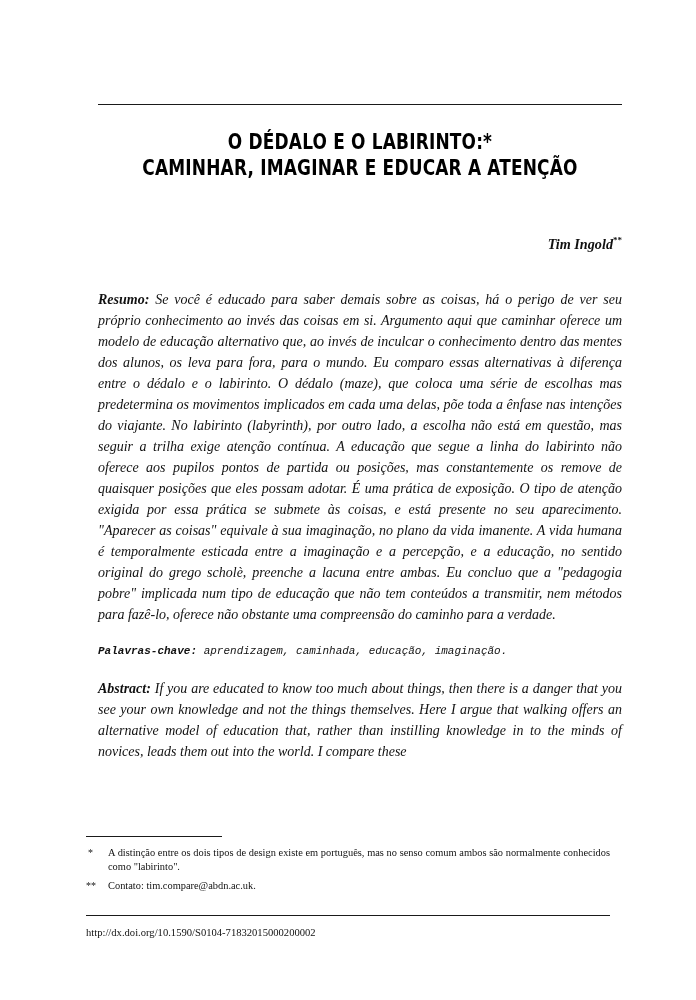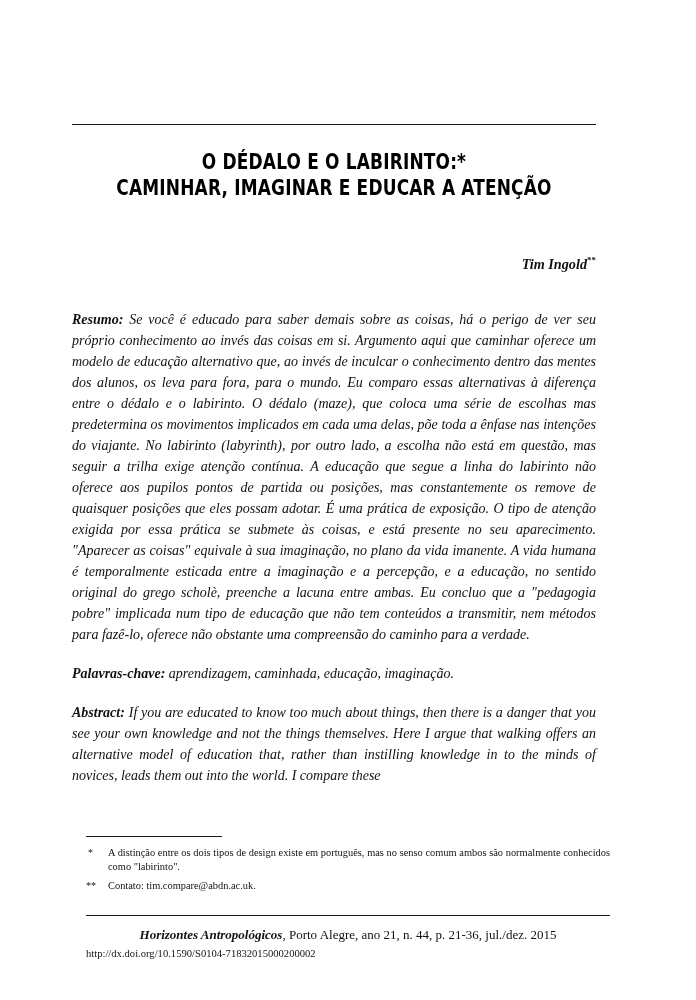--- a/index.html
+++ b/index.html
@@ -17,24 +17,23 @@
   }
   .page {
     position: absolute;
     left: 0; top: 0;
     width: 696px;
     height: 1000px;
     background: #fff;
   }
   .content {
     position: absolute;
-    left: 72px;
+    left: 98px;
     top: 104px;
     width: 524px;
-    margin-top: 20px;
   }
   .rule-top {
     border-top: 1px solid #1a1a1a;
     width: 524px;
     height: 0;
     margin: 0 0 24px 0;
   }
   .title {
     text-align: center;
     font-family: "DejaVu Sans Condensed", "Liberation Sans Narrow", "Liberation Sans", sans-serif;
@@ -70,23 +69,24 @@
     margin: 0 0 18px 0;
     hyphens: manual;
   }
   .abs-block b,
   .lead {
     font-weight: bold;
     font-style: italic;
   }
   .keywords {
     font-style: italic;
-    font-size: 14px;
+    font-size: 11px;
     line-height: 1.5;
     margin: 0 0 18px 0;
+    font-family: Liberation Mono, monospace;
   }
   .footnote-area {
     position: absolute;
     left: 86px;
     top: 836px;
     width: 524px;
   }
   .fn-rule {
     border-top: 1px solid #1a1a1a;
     width: 136px;
@@ -168,17 +168,16 @@
       <span>A distinção entre os dois tipos de design existe em português, mas no senso comum ambos são normalmente conhecidos como "labirinto".</span>
     </p>
     <p class="footnote">
       <span class="fn-mark dbl">**</span>
       <span>Contato: tim.compare@abdn.ac.uk.</span>
     </p>
   </div>
 
   <div class="footer">
     <div class="footer-rule"></div>
-    <div class="footer-line"><span class="jrn">Horizontes Antropológicos</span><span>, Porto Alegre, ano 21, n. 44, p. 21-36, jul./dez. 2015</span></div>
     <div class="doi">http://dx.doi.org/10.1590/S0104-71832015000200002</div>
   </div>
 
 </div>
 
 </body></html>

